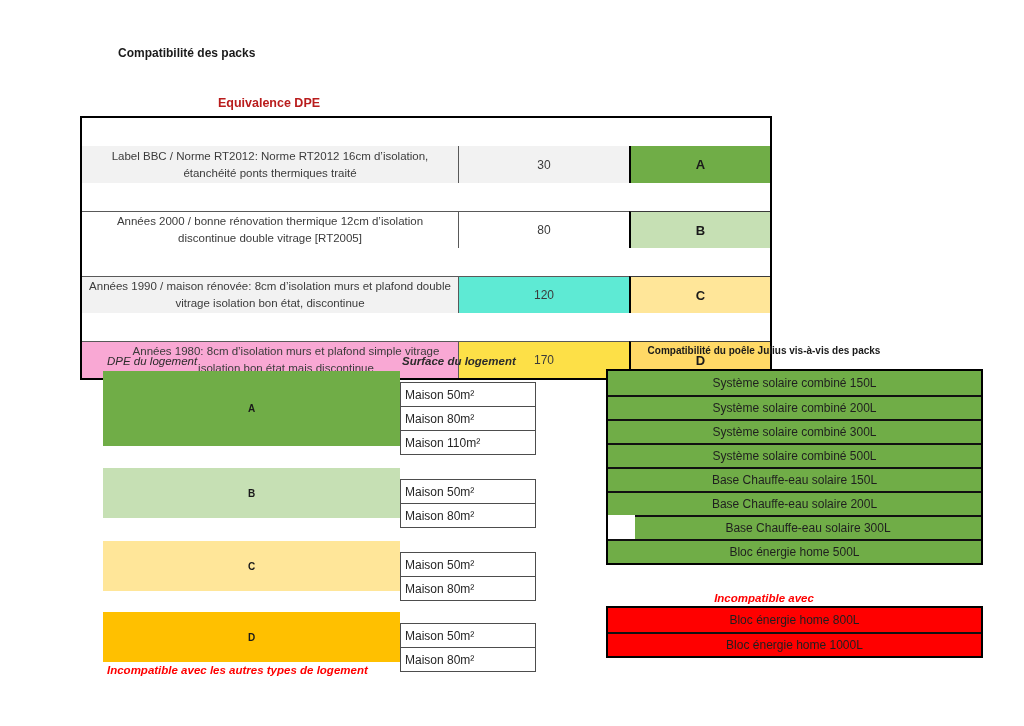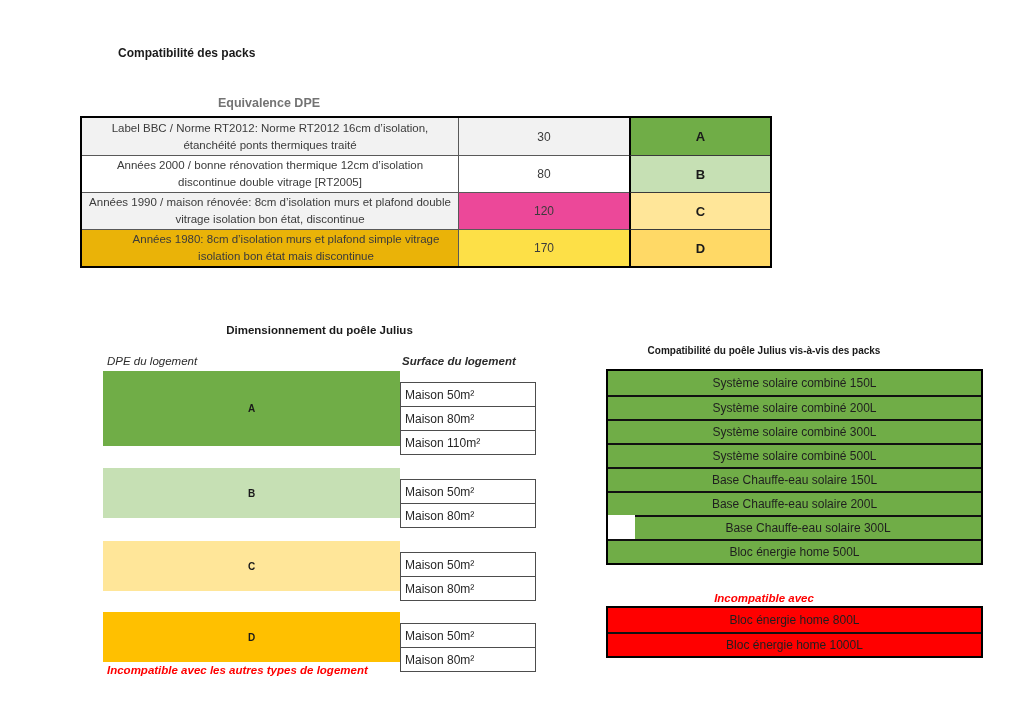--- a/index.html
+++ b/index.html
@@ -6,23 +6,23 @@
   #canvas {
     position:relative; width:1024px; height:726px; background:#ffffff;
     font-family:"Liberation Sans", sans-serif; color:#262626; overflow:hidden;
   }
   .abs { position:absolute; }
 
   
   .page-title { left:102px; top:46px; font-size:12px; font-weight:bold; color:#1a1a1a;margin-left:16px; }
 
   
-  .eq-heading { left:80px; top:96px; width:378px; text-align:center; font-size:12.5px; font-weight:bold; color:#737373; }
+  .eq-heading { left:80px; top:96px; width:378px; text-align:center; font-size:12.5px; font-weight:bold; color:#b91c1c; }
   .eq-table { left:80px; top:116px; width:692px; border:2px solid #000; box-sizing:border-box; }
-  .eq-row { display:grid; grid-template-columns:376px 171px 141px; height:37px; }
+  .eq-row { display:grid; grid-template-columns:376px 171px 141px; height:37px;margin-top:28px; }
   .eq-row + .eq-row .eq-desc, .eq-row + .eq-row .eq-val { border-top:1px solid #595959; }
   .eq-row + .eq-row .eq-grade { border-top:1px solid #3a3a3a; }
   .eq-desc {
     display:flex; align-items:center; justify-content:center; text-align:center;
     font-size:11.5px; line-height:17px; color:#3b3b3b; padding:0 6px; box-sizing:border-box;
   }
   .eq-val {
     display:flex; align-items:center; justify-content:center;
     font-size:12px; color:#3b3b3b; border-left:1px solid #595959; box-sizing:border-box;
   }
@@ -76,31 +76,30 @@
       <div class="eq-val" style="background-color: rgb(242, 242, 242);">30</div>
       <div class="eq-grade" style="background-color: rgb(112, 173, 71);">A</div>
     </div>
     <div class="eq-row">
       <div class="eq-desc" style="background-color: rgb(255, 255, 255);">Années 2000 / bonne rénovation thermique 12cm d’isolation discontinue double vitrage [RT2005]</div>
       <div class="eq-val" style="background-color: rgb(255, 255, 255);">80</div>
       <div class="eq-grade" style="background-color: rgb(198, 224, 180);">B</div>
     </div>
     <div class="eq-row">
       <div class="eq-desc" style="background-color: rgb(242, 242, 242);">Années 1990 / maison rénovée: 8cm d’isolation murs et plafond double vitrage isolation bon état, discontinue</div>
-      <div class="eq-val" style="background-color: #ec4899;">120</div>
+      <div class="eq-val" style="background-color: #5eead4;">120</div>
       <div class="eq-grade" style="background-color: rgb(255, 230, 153);">C</div>
     </div>
     <div class="eq-row">
-      <div class="eq-desc" style="background-color: #eab308; padding-left: 38px;">Années 1980: 8cm d’isolation murs et plafond simple vitrage isolation bon état mais discontinue</div>
+      <div class="eq-desc" style="background-color: #f9a8d4; padding-left: 38px;">Années 1980: 8cm d’isolation murs et plafond simple vitrage isolation bon état mais discontinue</div>
       <div class="eq-val" style="background-color: #fde047;">170</div>
       <div class="eq-grade" style="background-color: rgb(255, 217, 102);">D</div>
     </div>
   </div>
 
-  <div class="abs dim-heading">Dimensionnement du poêle Julius</div>
   <div class="abs dim-col-label" style="left:107px;">DPE du logement</div>
   <div class="abs dim-col-label" style="left:402px;font-weight:bold;">Surface du logement</div>
 
   <div class="dim-group" style="top:371px;height:75px;">
     <div class="dim-block" style="background-color: rgb(112, 173, 71);">A</div>
     <div class="dim-cells">
       <div class="dim-cell">Maison 50m²</div>
       <div class="dim-cell">Maison 80m²</div>
       <div class="dim-cell">Maison 110m²</div>
     </div>

